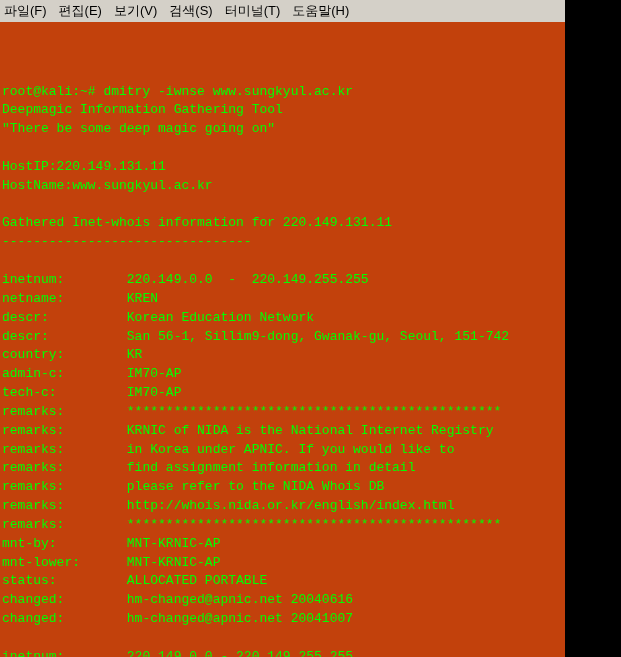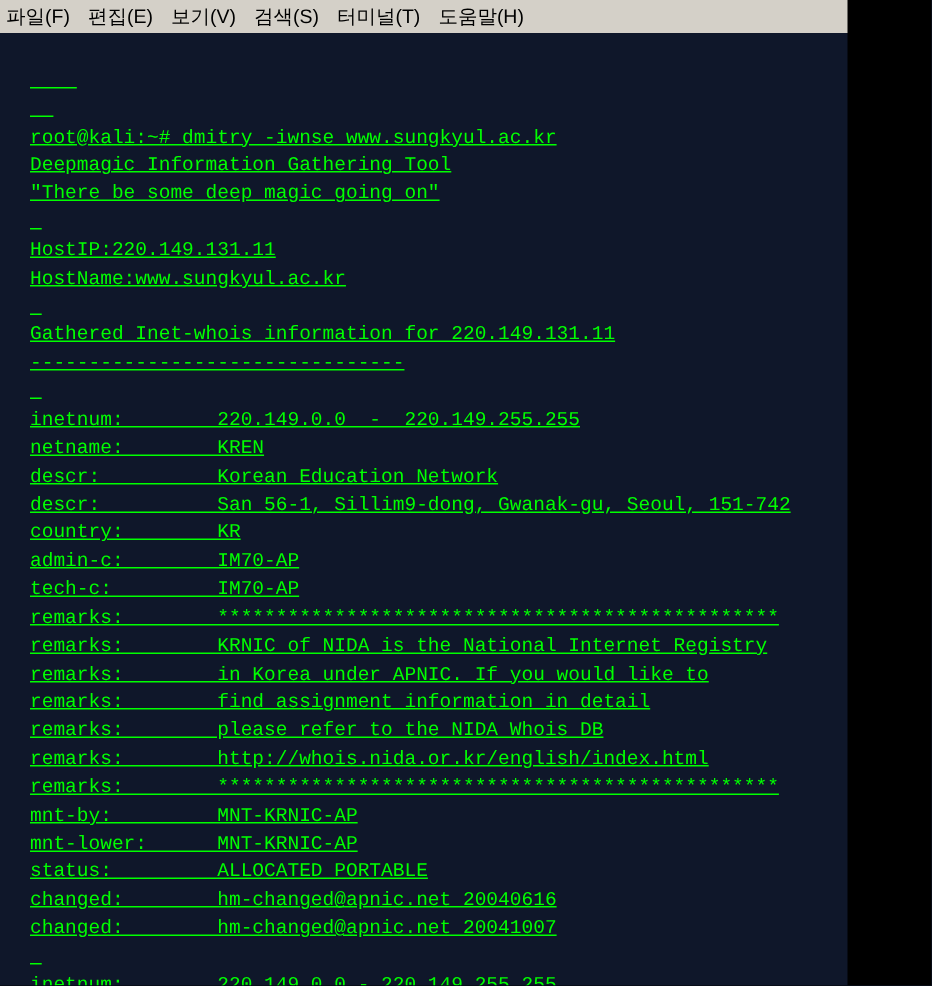--- a/index.html
+++ b/index.html
@@ -24,28 +24,27 @@
       font-size: 13px;
       font-family: 'Malgun Gothic', 'MS Gothic', sans-serif;
       display: flex;
       gap: 12px;
       flex-shrink: 0;
     }
     #menubar span {
       cursor: default;
     }
     #content {
-      background: #0f172a;
+      background: #c2410c;
       color: #00ff00;
-      padding: 4px 20px;
+      padding: 4px 2px;
       flex: 1;
       overflow: hidden;
       white-space: pre;
       line-height: 1.45;
-      text-decoration: underline;
     }
     .prompt-line { color: #00ff00; }
     .normal { color: #00ff00; }
   </style>
 </head>
 <body>
 
 <div id="terminal">
   <div id="menubar">
 

